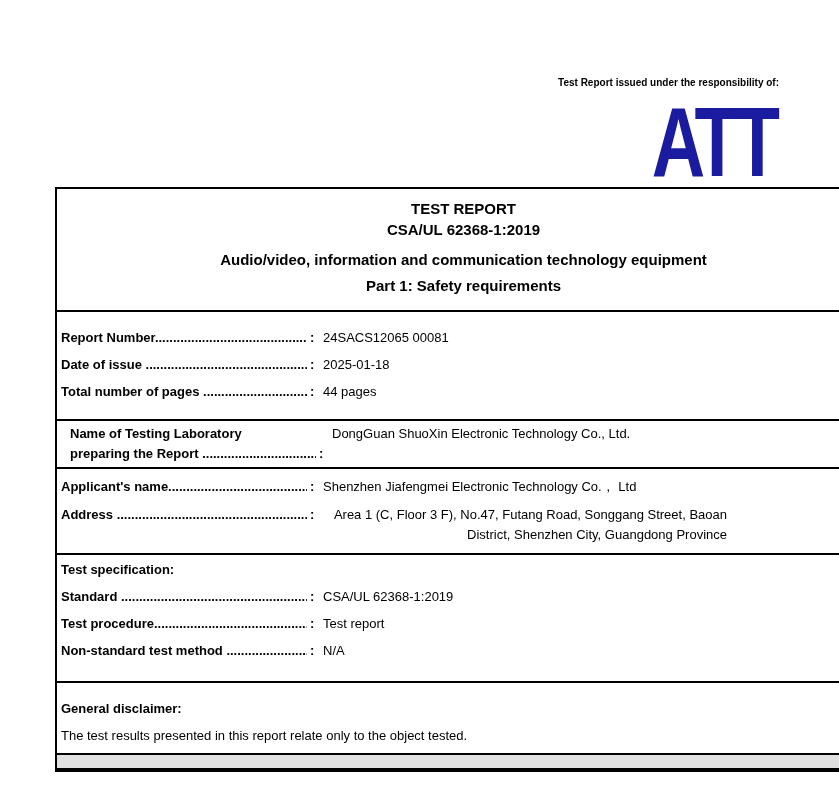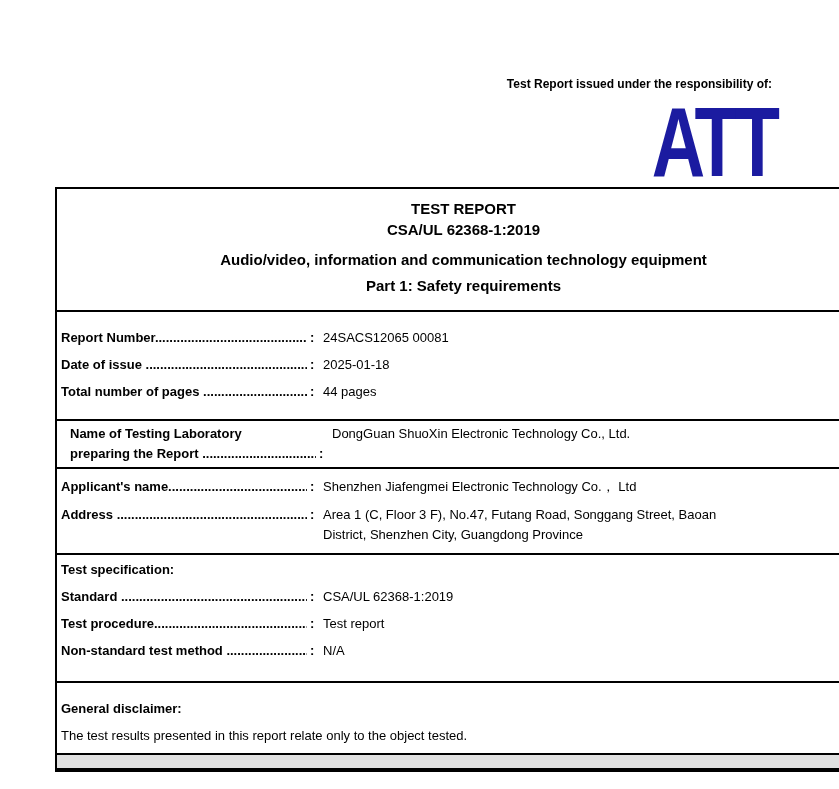--- a/index.html
+++ b/index.html
@@ -7,22 +7,22 @@
   body {
     width: 839px; height: 789px;
     position: relative;
     font-family: "Liberation Sans", sans-serif;
     color: #000;
     overflow: hidden;
   }
 
   .header-note {
     position: absolute;
-    top: 77px; right: 67px;
-    font-size: 12px;
+    top: 77px; right: 60px;
+    font-size: 10px;
     font-weight: bold;
     white-space: nowrap;
   }
 
   .logo {
     position: absolute;
     top: 102px; right: 64px;
     font-size: 74px;
     font-weight: bold;
     letter-spacing: -5px;
@@ -55,21 +55,21 @@
     font-weight: bold; font-size: 13px; line-height: 20px;
   }
   .lbl2 {
     flex: 0 0 246px; max-width: 246px;
     overflow: hidden;
     font-weight: bold; font-size: 13px; line-height: 20px;
   }
   .lbl2 div { white-space: nowrap; overflow: hidden; }
   .colon { flex: 0 0 16px; font-weight: bold; font-size: 13px; line-height: 20px; text-align: left; padding-left: 3px; }
   .colon-bottom { align-self: flex-end; }
-  .val { font-size: 13px; line-height: 20px; max-width: 440px; }
+  .val { font-size: 13px; line-height: 20px; max-width: 440px; text-align: right; }
   .val-narrow { max-width: 404px; }
 
   .sec-info { padding: 16px 0 17px; }
   .sec-info .row { margin-bottom: 7px; }
   .sec-info .row:last-child { margin-bottom: 0; }
 
   .sec-lab { padding: 3px 9px 3px; }
 
   .sec-applicant { padding: 8px 0 8px; }
   .sec-applicant .row { margin-bottom: 8px; }

